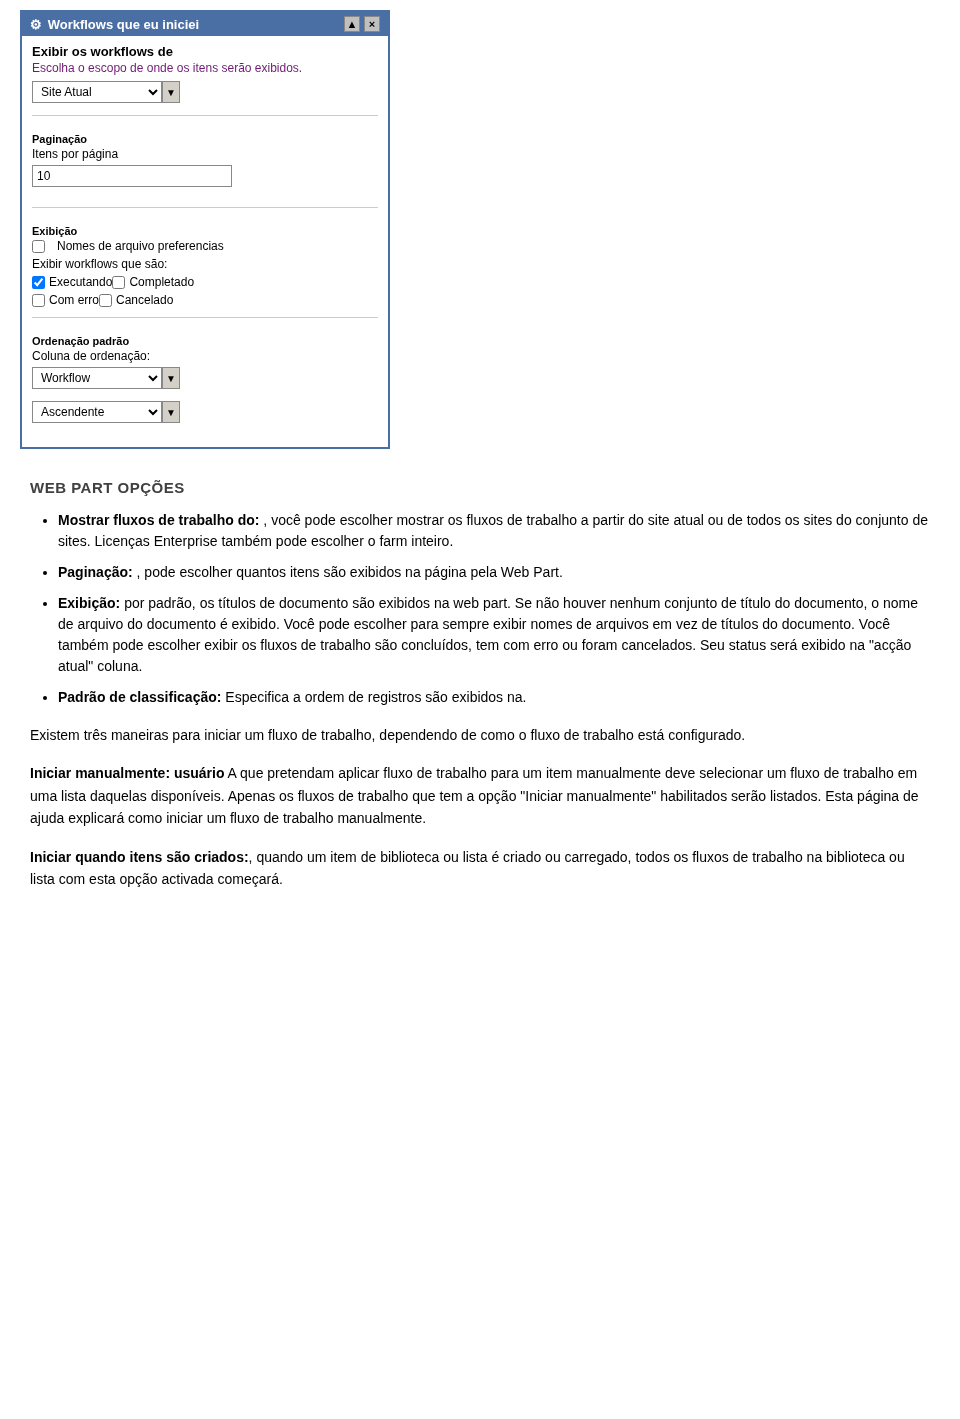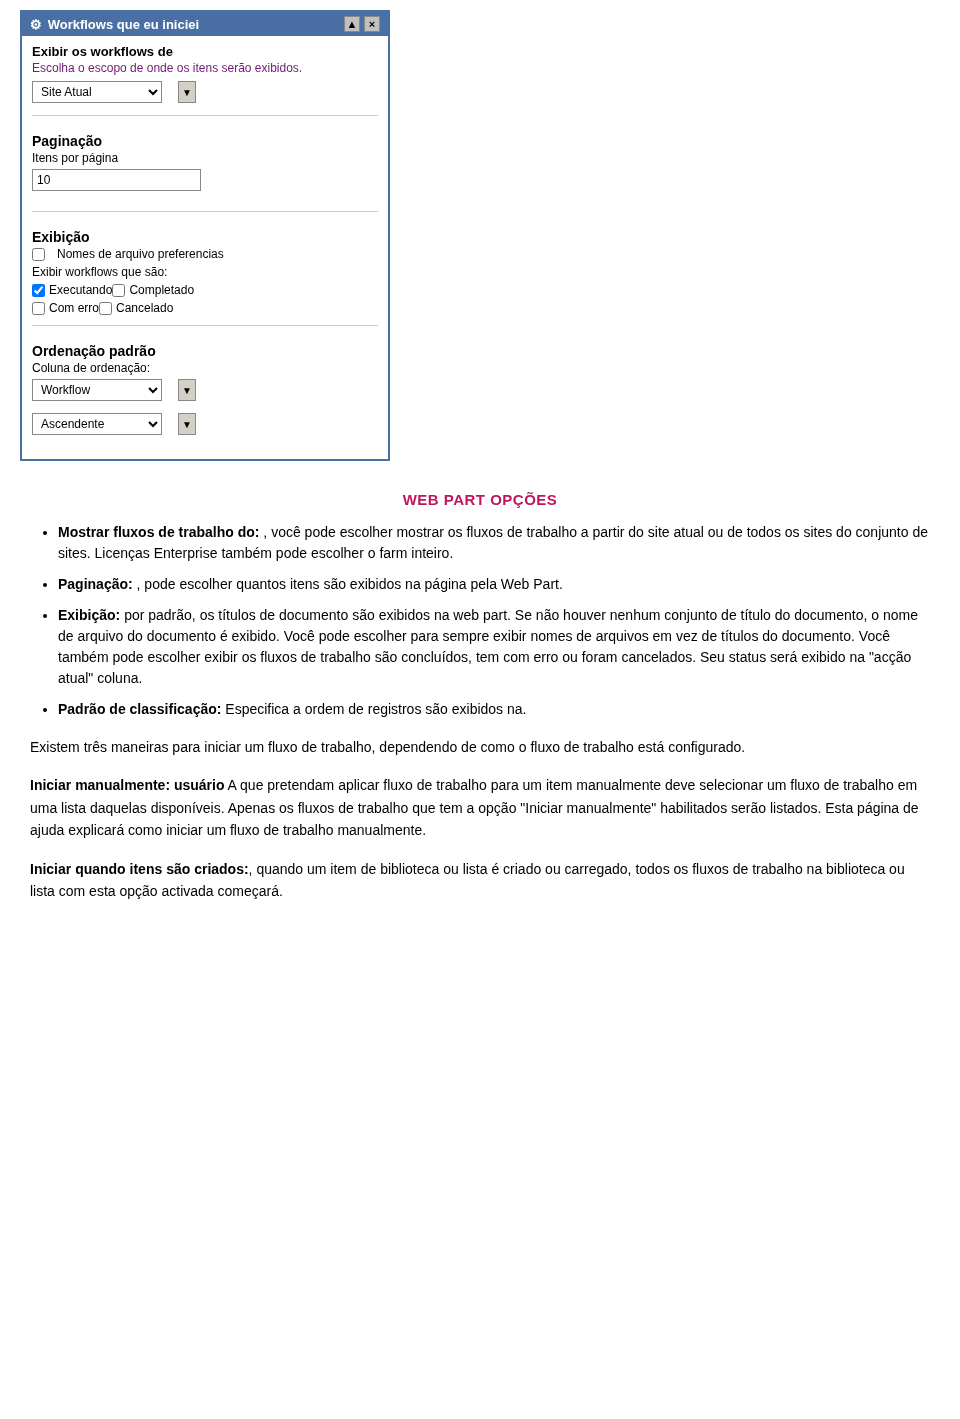--- a/index.html
+++ b/index.html
@@ -68,21 +68,21 @@
       margin-bottom: 2px;
     }
     .dialog-section-desc {
       font-size: 12px;
       margin-bottom: 6px;
       color: #701a75;
     }
     .dialog-select-row {
       display: flex;
       align-items: center;
-      gap: 16px;
+      gap: 0;
       margin-bottom: 12px;
     }
     .dialog-select {
       border: 1px solid #888;
       background: #fff;
       font-size: 12px;
       padding: 2px 4px;
       width: 130px;
       height: 22px;
     }
@@ -96,34 +96,34 @@
       justify-content: center;
       font-size: 10px;
       cursor: pointer;
     }
     .dialog-divider {
       border-top: 1px solid #ccc;
       margin: 8px 0;
     }
     .dialog-sub-title {
       font-weight: bold;
-      font-size: 14px;
+      font-size: 11px;
       margin-bottom: 2px;
       margin-top: 17px;
     }
     .dialog-label {
       font-size: 12px;
       margin-bottom: 4px;
     }
     .dialog-input {
       border: 1px solid #888;
       background: #fff;
       font-size: 12px;
       padding: 2px 4px;
-      width: 169px;
+      width: 200px;
       height: 22px;
       margin-bottom: 12px;
     }
     .checkbox-row {
       display: flex;
       align-items: center;
       gap: 12px;
       margin-bottom: 4px;
       font-size: 12px;
     }
@@ -151,22 +151,21 @@
     
     .main-content {
       padding: 0 10px;
     }
     .section-heading {
       font-size: 15px;
       font-weight: bold;
       text-transform: uppercase;
       letter-spacing: 0.5px;
       margin-bottom: 14px;
-      color: #be185d;
-      text-align: center;
+      color: #404040;
     }
     .bullet-list {
       list-style: disc;
       margin-left: 28px;
       margin-bottom: 16px;
     }
     .bullet-list li {
       margin-bottom: 10px;
       font-size: 14px;
       line-height: 1.5;

